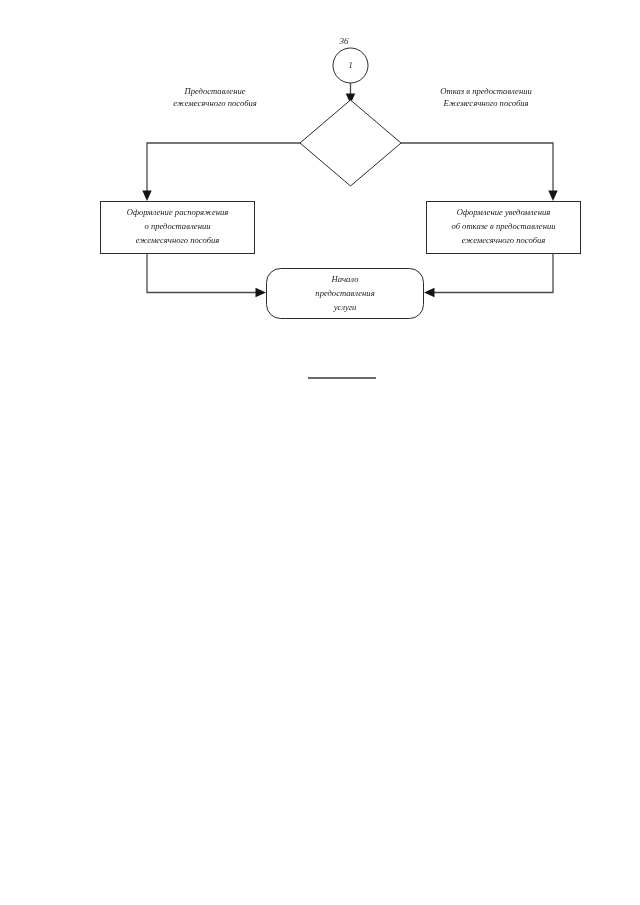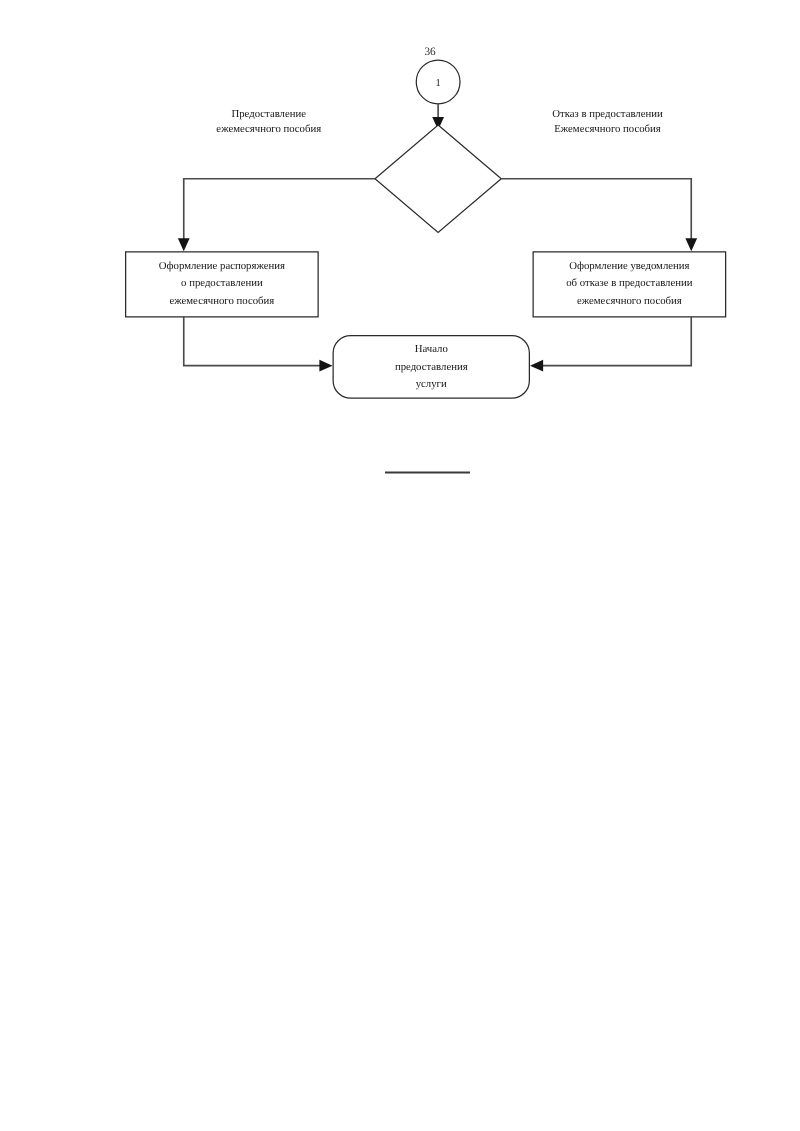--- a/index.html
+++ b/index.html
@@ -14,20 +14,21 @@
     font-family: "Liberation Serif", "DejaVu Serif", serif;
     color: #1a1a1a;
     overflow: hidden;
   }
   #flow-root {
     position: absolute;
     left: 0;
     top: 0;
     width: 640px;
     height: 711px;
+    font-style: italic;
   }
   svg {
     display: block;
   }
   .shape {
     fill: #ffffff;
     stroke: #2b2b2b;
     stroke-width: 1;
   }
   .conn {

